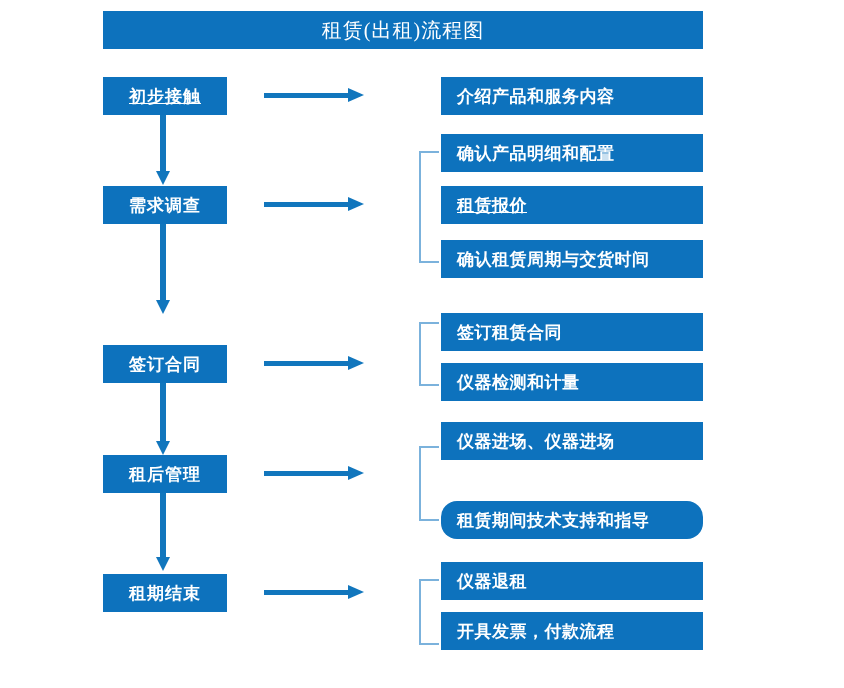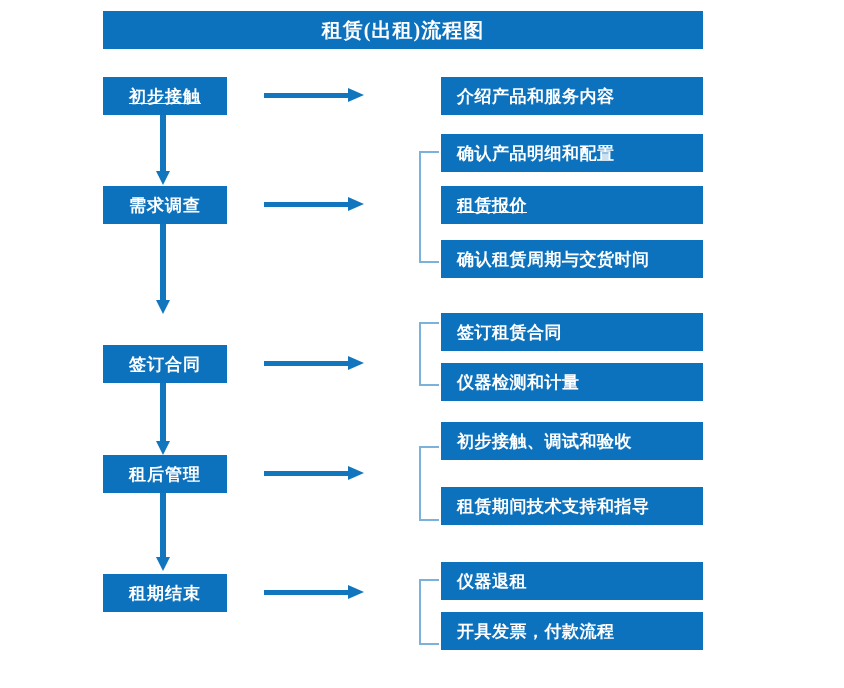--- a/index.html
+++ b/index.html
@@ -27,21 +27,21 @@
   
   .title-bar {
     position: absolute;
     left: 103px;
     top: 11px;
     width: 600px;
     height: 38px;
     background: #0d72bd;
     color: #ffffff;
     font-size: 20px;
-    font-weight: bold;
+    font-weight: normal;
     letter-spacing: 1px;
     display: flex;
     align-items: center;
     justify-content: center;
     box-sizing: border-box;
   }
 
   
   .stage-box {
     position: absolute;
@@ -198,22 +198,22 @@
     <span class="head"></span>
   </div>
 
   <div class="v-arrow" style="top:493px; height:78px;">
     <span class="shaft" style="height:64px;"></span>
     <span class="head" style="top:64px;"></span>
   </div>
 
   <div class="bracket" style="left:419px; top:446px; height:75px;"></div>
 
-  <div class="detail-box" style="top:422px;">初步接触、调试和验收</div>
-  <div class="detail-box" style="top:487px;">租赁期间技术支持和指导</div>
+  <div class="detail-box" style="top:422px;">仪器进场、仪器进场</div>
+  <div class="detail-box" style="top:501px;border-radius:16px;">租赁期间技术支持和指导</div>
 
   <div class="stage-box" style="top:574px;">租期结束</div>
 
   <div class="h-arrow" style="top:585px;">
     <span class="shaft"></span>
     <span class="head"></span>
   </div>
 
   <div class="bracket" style="left:419px; top:579px; height:66px;"></div>
 

